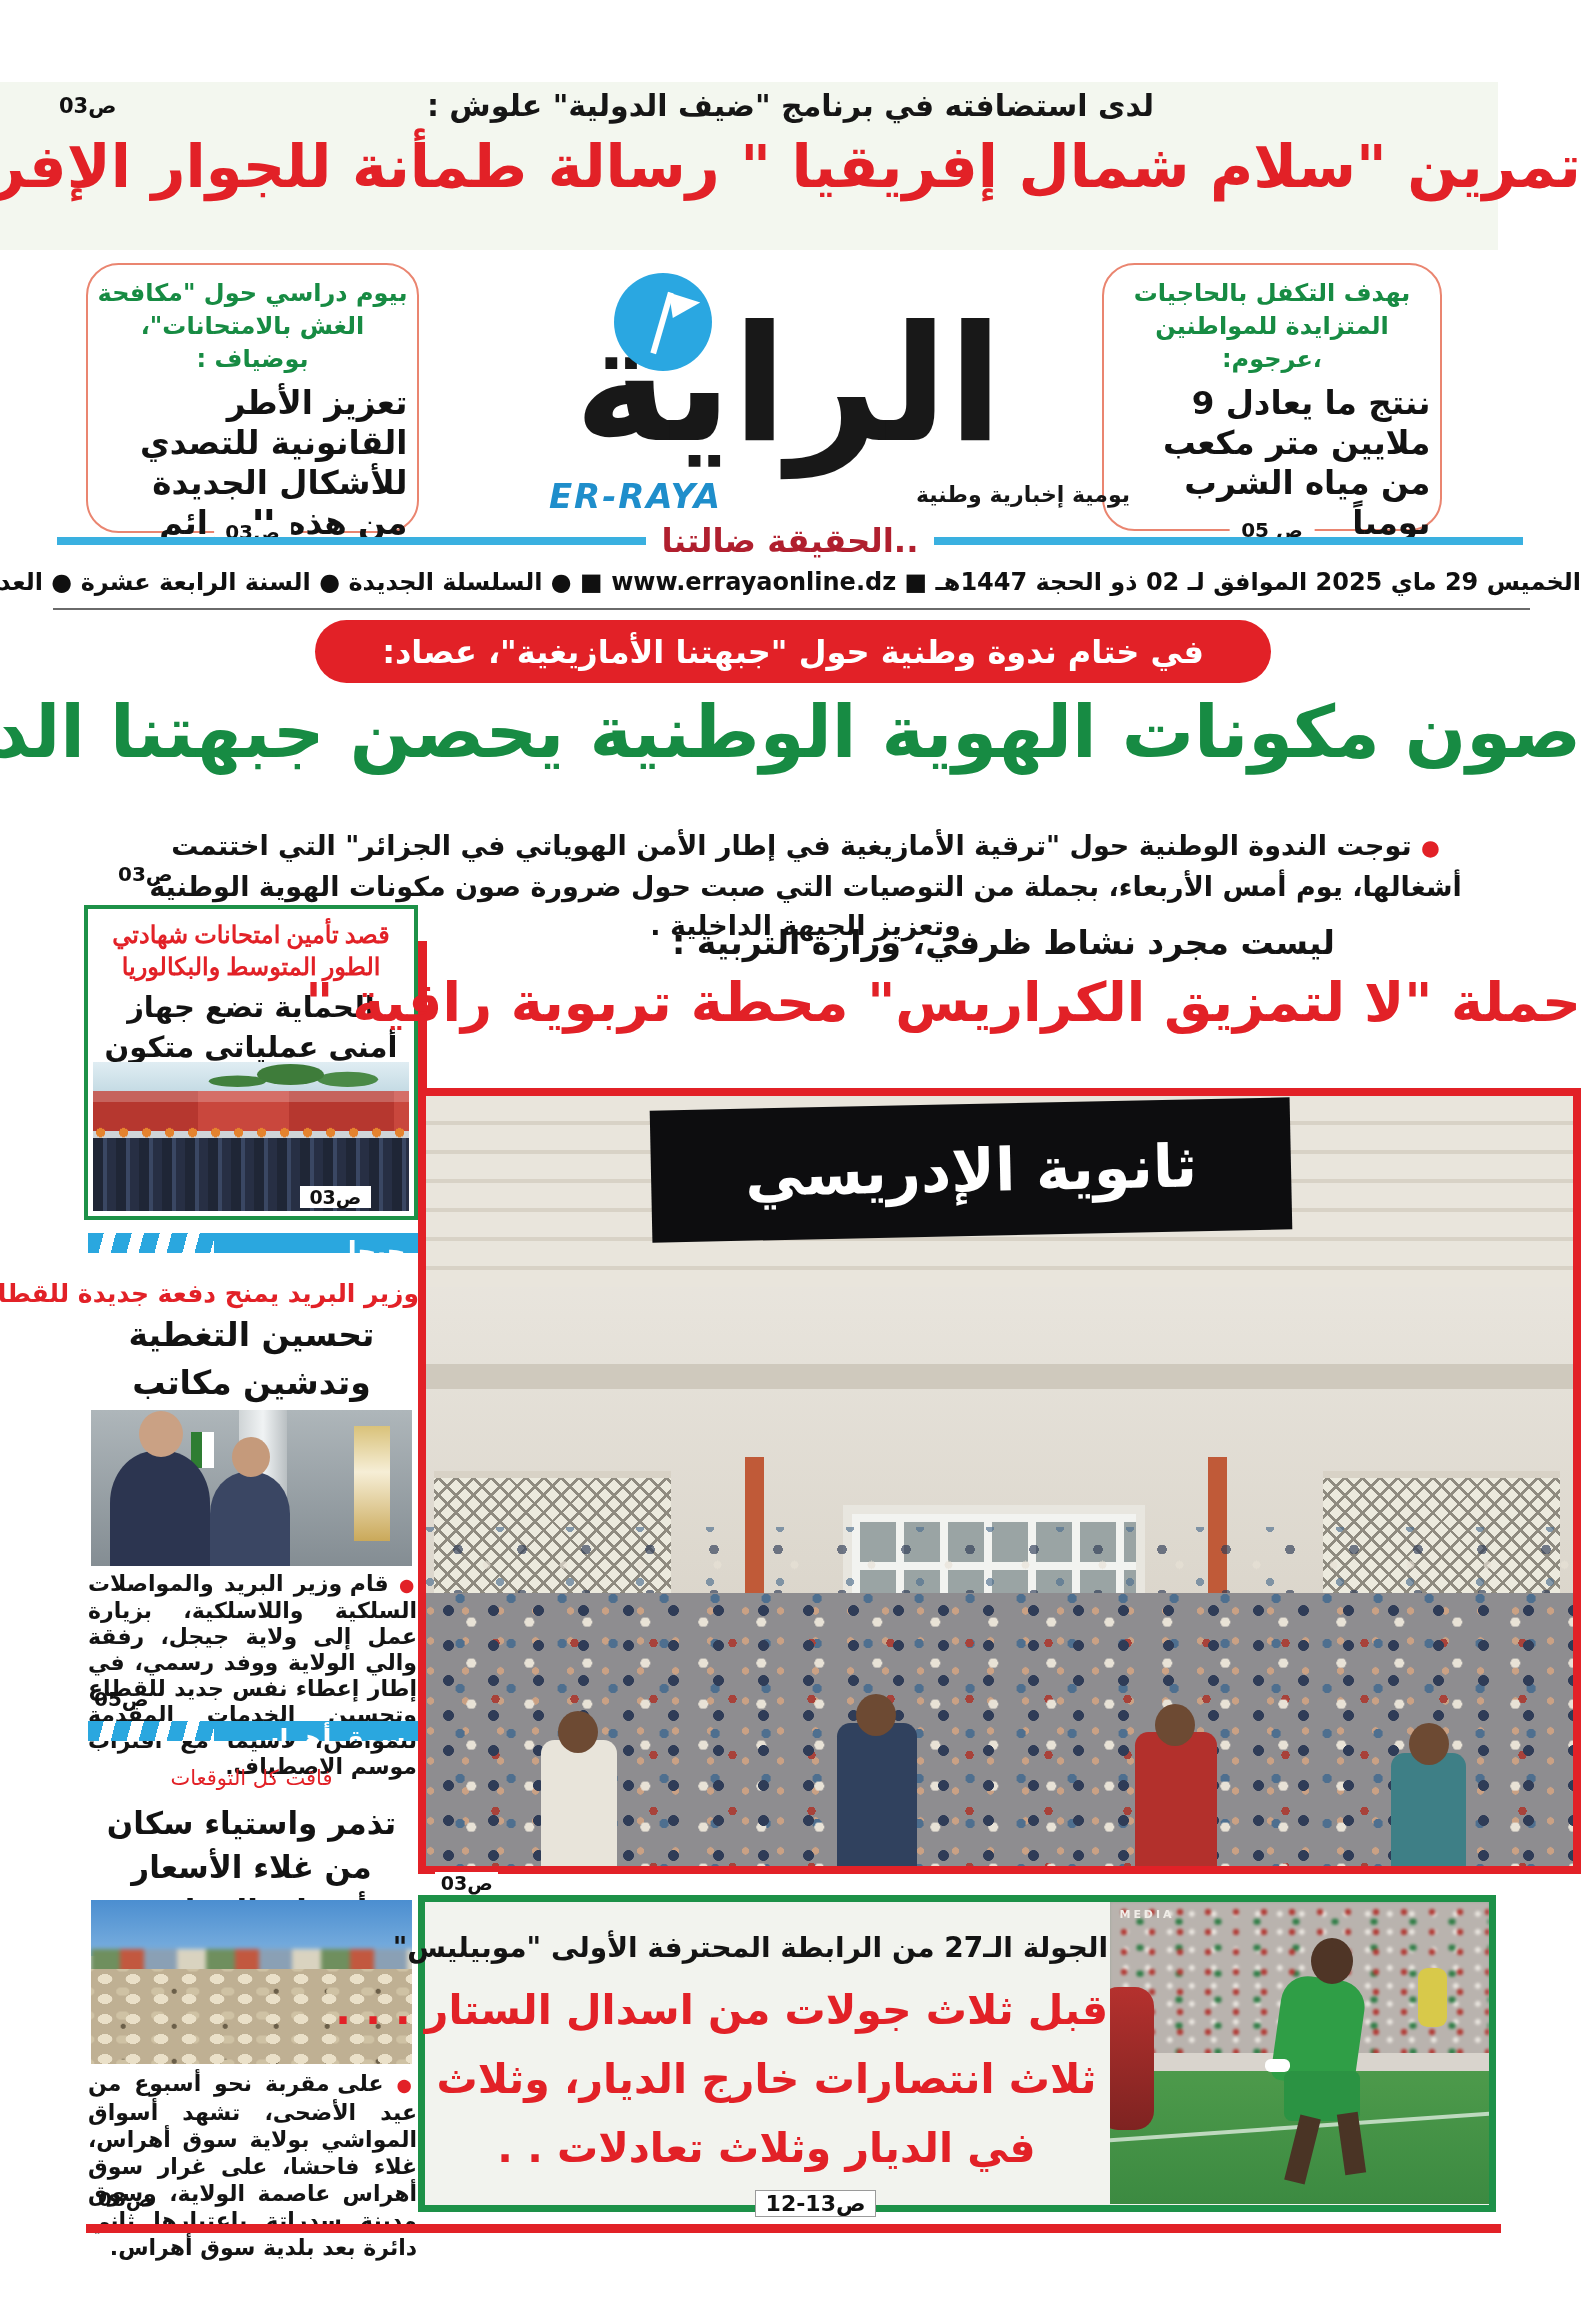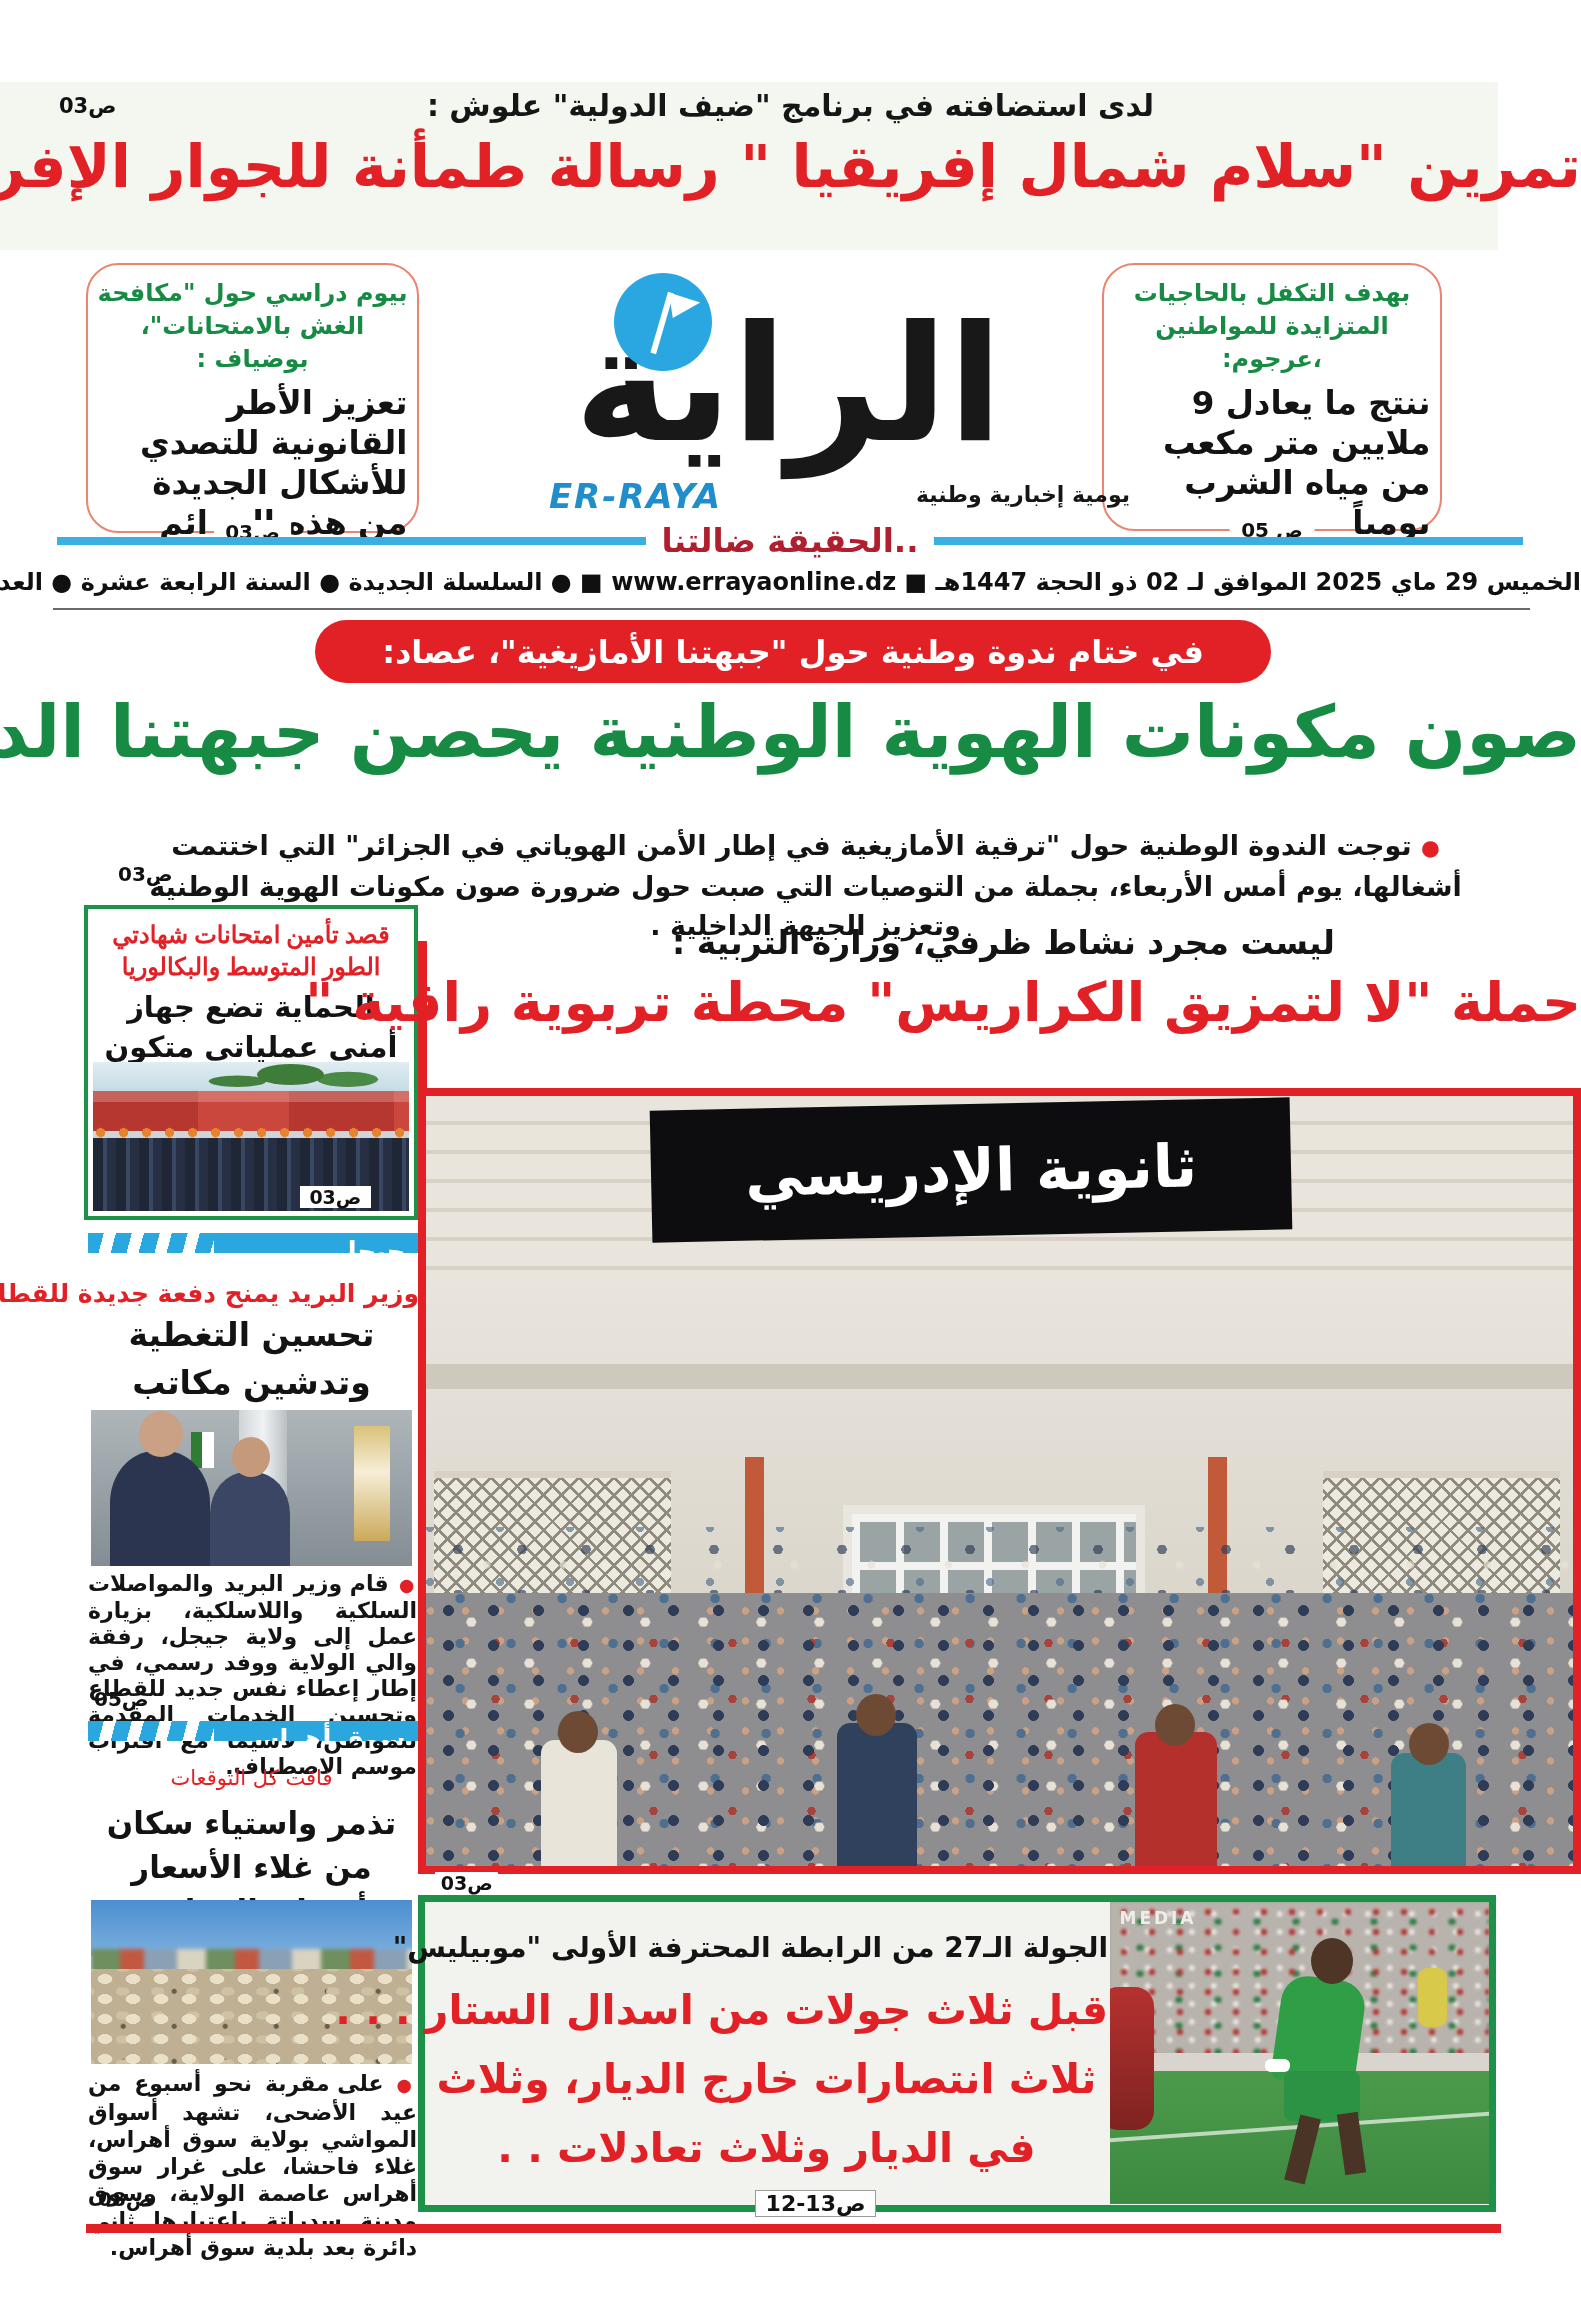--- a/index.html
+++ b/index.html
@@ -97,21 +97,21 @@
   .pf-pitch{left:0;right:0;top:56%;bottom:0;background:linear-gradient(#4d9a4b,#3c8a41);}
   .pf-pline{left:-5%;top:74%;width:110%;height:3.8px;background:rgba(255,255,255,.65);transform:rotate(-4deg);}
   .pf-red{left:-11.5px;top:28%;width:55px;height:143px;border-radius:19px;background:linear-gradient(#b5312e,#7e2321);}
   .pf-ref{right:11%;top:22%;width:29px;height:59px;border-radius:9.6px;background:#d8c94a;}
   .pf-torso{left:44%;top:25%;width:84px;height:107px;background:#2f9e46;border-radius:27px 27px 9.6px 9.6px;transform:rotate(8deg);}
   .pf-head{left:53%;top:12%;width:42px;height:46px;background:#4f3526;border-radius:50%;}
   .pf-shorts{left:46%;top:56%;width:76px;height:50px;background:#2b9343;border-radius:7.6px;}
   .pf-legL{left:48%;top:71%;width:21px;height:67px;background:#4a3425;transform:rotate(14deg);}
   .pf-legR{left:61%;top:70%;width:21px;height:61px;background:#4a3425;transform:rotate(-8deg);}
   .pf-wrist{left:41%;top:52%;width:25px;height:13.4px;background:#fff;border-radius:5.7px;}
-  .pf-mark{left:9.6px;top:5.7px;color:#f0ede8;font-size:17px;letter-spacing:2.9px;direction:ltr;font-weight:700;}
+  .pf-mark{left:9.6px;top:5.7px;color:#f0ede8;font-size:11px;letter-spacing:2.9px;direction:ltr;font-weight:700;}
 </style>
 </head>
 <body>
 
 <div class="page">
 
   <div class="abs" style="left:0;top:86;left:0px;top:82px;width:1498px;height:168px;background:#f3f7ef;"></div>
 
   <div class="abs" style="left:59px;top:94px;font-size:21px;font-weight:700;">ص03</div>
 

